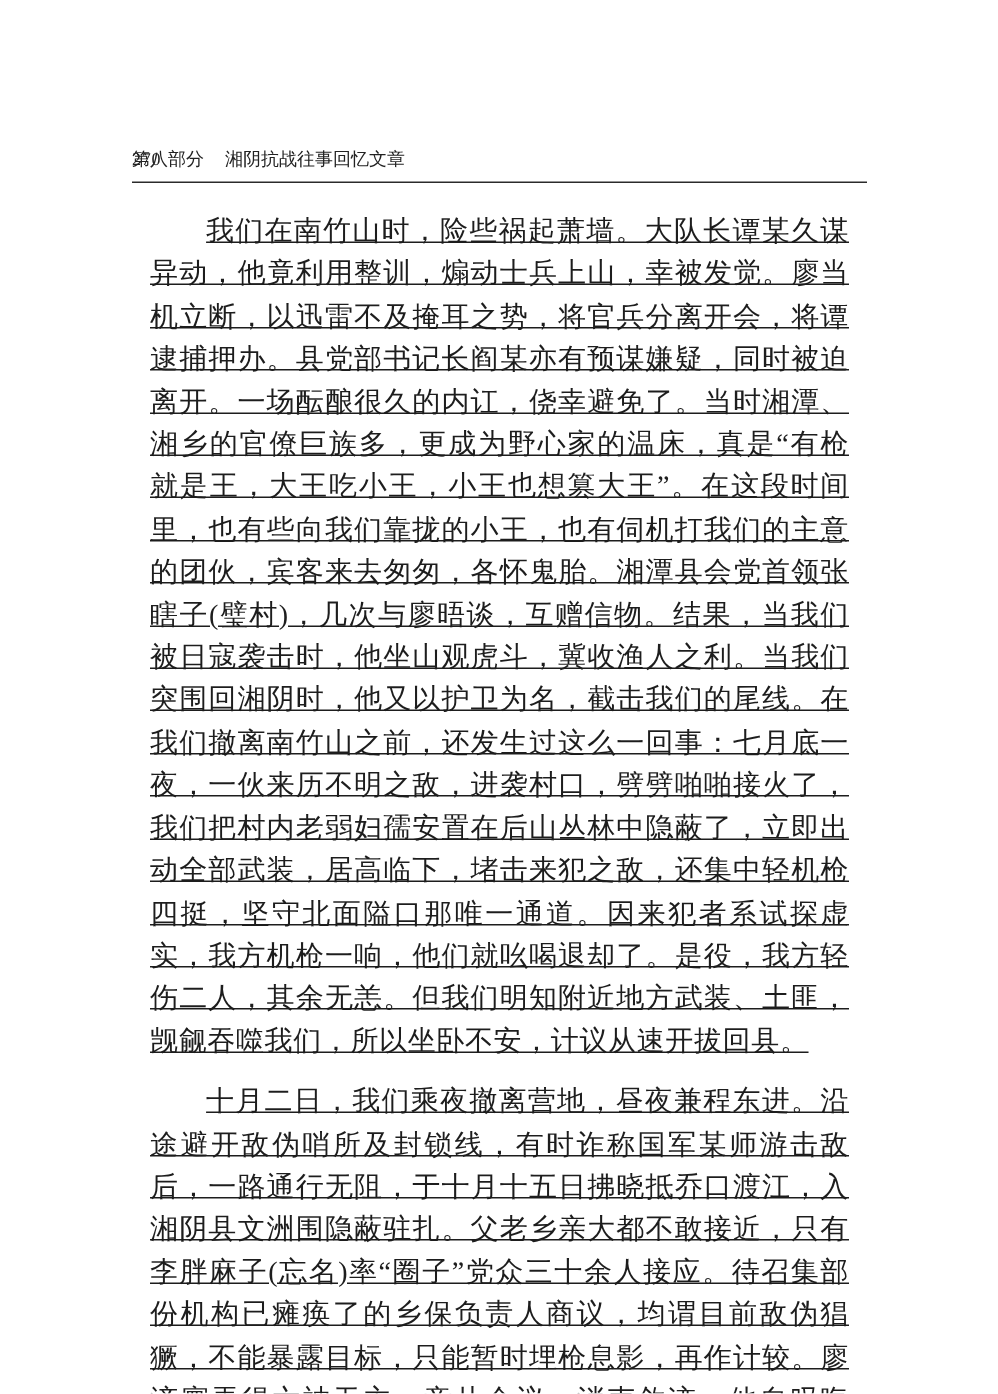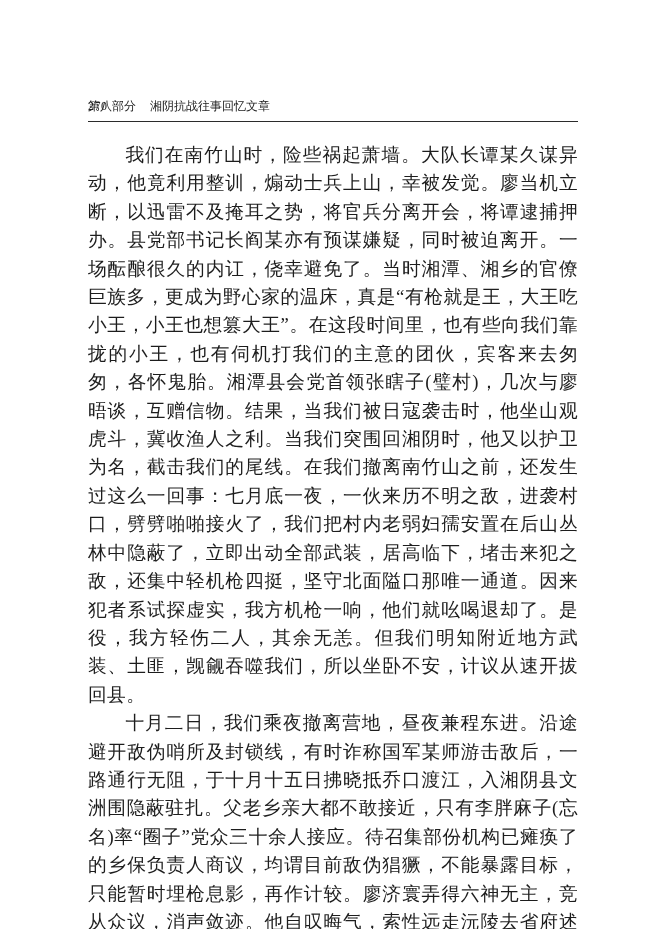--- a/index.html
+++ b/index.html
@@ -53,23 +53,24 @@
   }
   .body-text {
     margin-top: 19px;
     font-size: 18.7px;
     line-height: 28.4px;
     text-align: justify;
     letter-spacing: 0.4px;
     color: #1d1d1d;
   }
   .body-text p {
-    margin: 0;
+    margin: 12px;
     padding: 0;
     text-indent: 2em;
+    text-decoration: underline;
   }
 </style>
 </head>
 <body>
 
 <div class="page">
   <div class="content">
 
     <div class="running-header">
       <span class="page-number">270</span>

